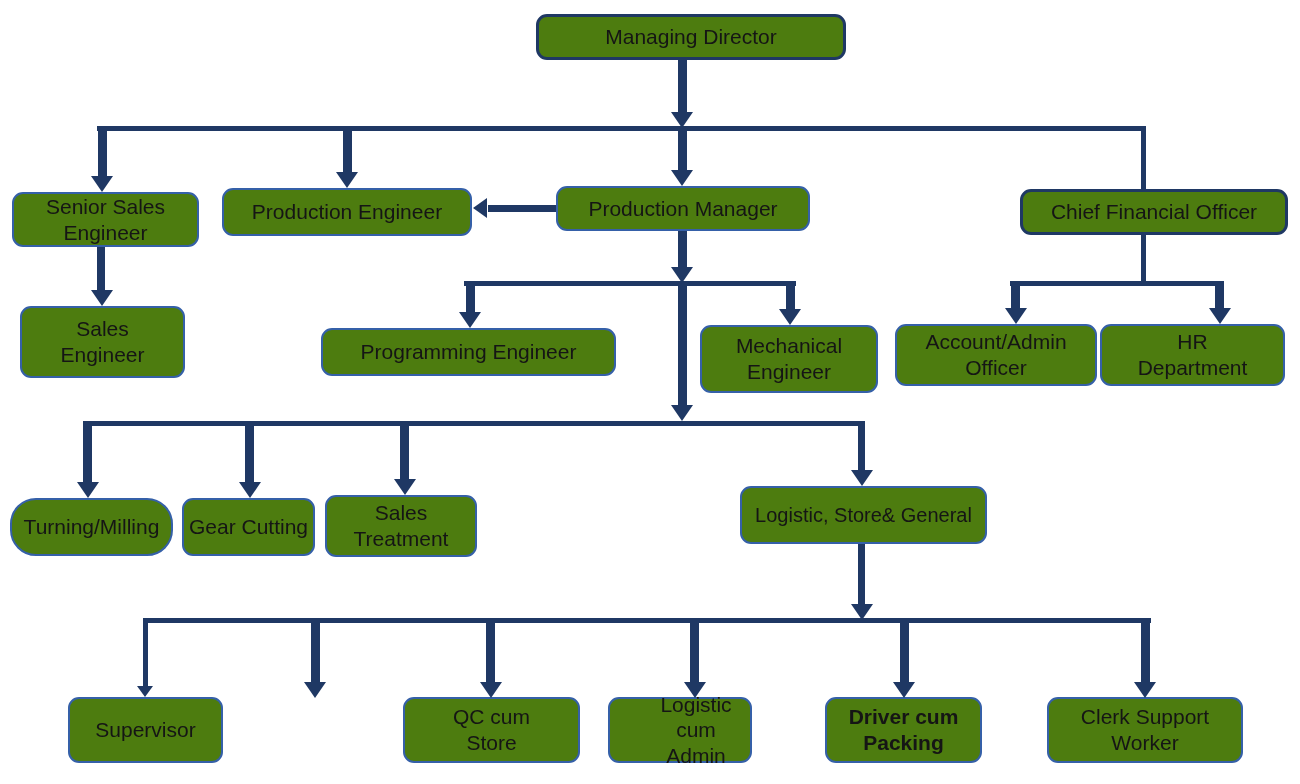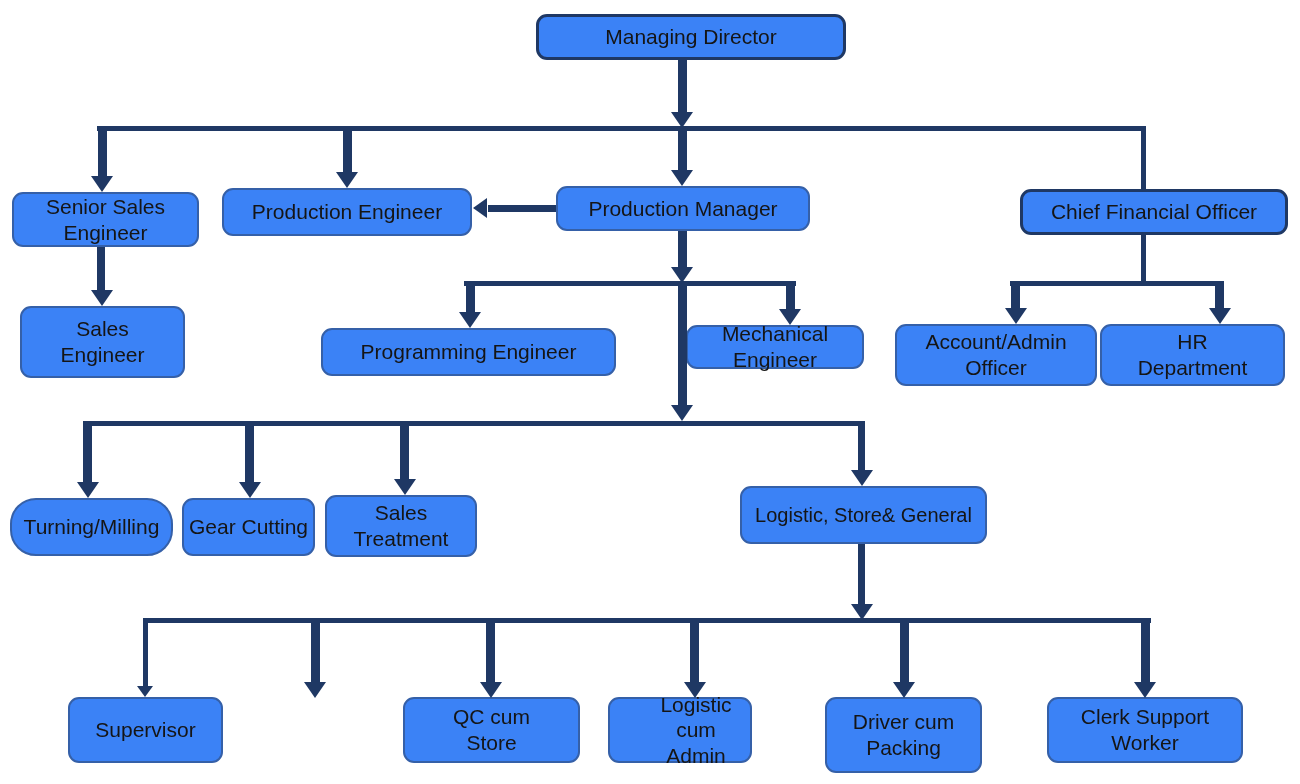--- a/index.html
+++ b/index.html
@@ -14,21 +14,21 @@
     width:1300px;height:784px;
     background:#ffffff;
     font-family:"Liberation Sans", sans-serif;
     overflow:hidden;
   }
   .box{
     position:absolute;
     box-sizing:border-box;
     border:2.5px solid var(--box-border);
     border-radius:11px;
-    background:#3b82f6;
+    background:#4d7c0f;
     color:var(--text);
     display:flex;align-items:center;justify-content:center;
     text-align:center;
     font-size:21px;
     line-height:1.22;
     white-space:pre-line;
     padding:1px 4px;
   }
   .box.strong{border-color:var(--strong-border);border-width:3.5px;}
   .v,.h{position:absolute;background:var(--arrow);}
@@ -43,32 +43,32 @@
       border-right:14px solid var(--arrow);}
 
   
   #n-md  {left:536px;top:14px;width:310px;height:46px;}
   #n-sse {left:12px;top:192px;width:187px;height:55px;}
   #n-pe  {left:222px;top:188px;width:250px;height:48px;}
   #n-pm  {left:556px;top:186px;width:254px;height:45px;}
   #n-cfo {left:1020px;top:189px;width:268px;height:46px;}
   #n-se  {left:20px;top:306px;width:165px;height:72px;}
   #n-prog{left:321px;top:328px;width:295px;height:48px;}
-  #n-mech{left:686px;top:325px;width:178px;height:44px;}
+  #n-mech{left:700px;top:325px;width:178px;height:68px;}
   #n-aao {left:895px;top:324px;width:202px;height:62px;}
   #n-hr  {left:1100px;top:324px;width:185px;height:62px;}
   #n-turn{left:10px;top:498px;width:163px;height:58px;border-radius:26px;}
   #n-gear{left:182px;top:498px;width:133px;height:58px;}
   #n-heat{left:325px;top:495px;width:152px;height:62px;}
   #n-lsg {left:740px;top:486px;width:247px;height:58px;font-size:20px;}
   #n-sup {left:68px;top:697px;width:155px;height:66px;}
   #n-gw  {left:248px;top:697px;width:135px;height:66px;}
   #n-qc  {left:403px;top:697px;width:177px;height:66px;}
   #n-lca {left:608px;top:697px;width:144px;height:66px;padding-left:36px;}
-  #n-dcp {left:825px;top:697px;width:157px;height:76px;}
+  #n-dcp {left:825px;top:697px;width:157px;height:66px;font-weight:bold;}
   #n-csw {left:1047px;top:697px;width:196px;height:66px;}
 </style>
 </head>
 <body>
 
 <div id="canvas">
 
   <div class="box strong" id="n-md">Managing Director</div>
   <div class="box" id="n-sse">Senior Sales
 Engineer</div>

